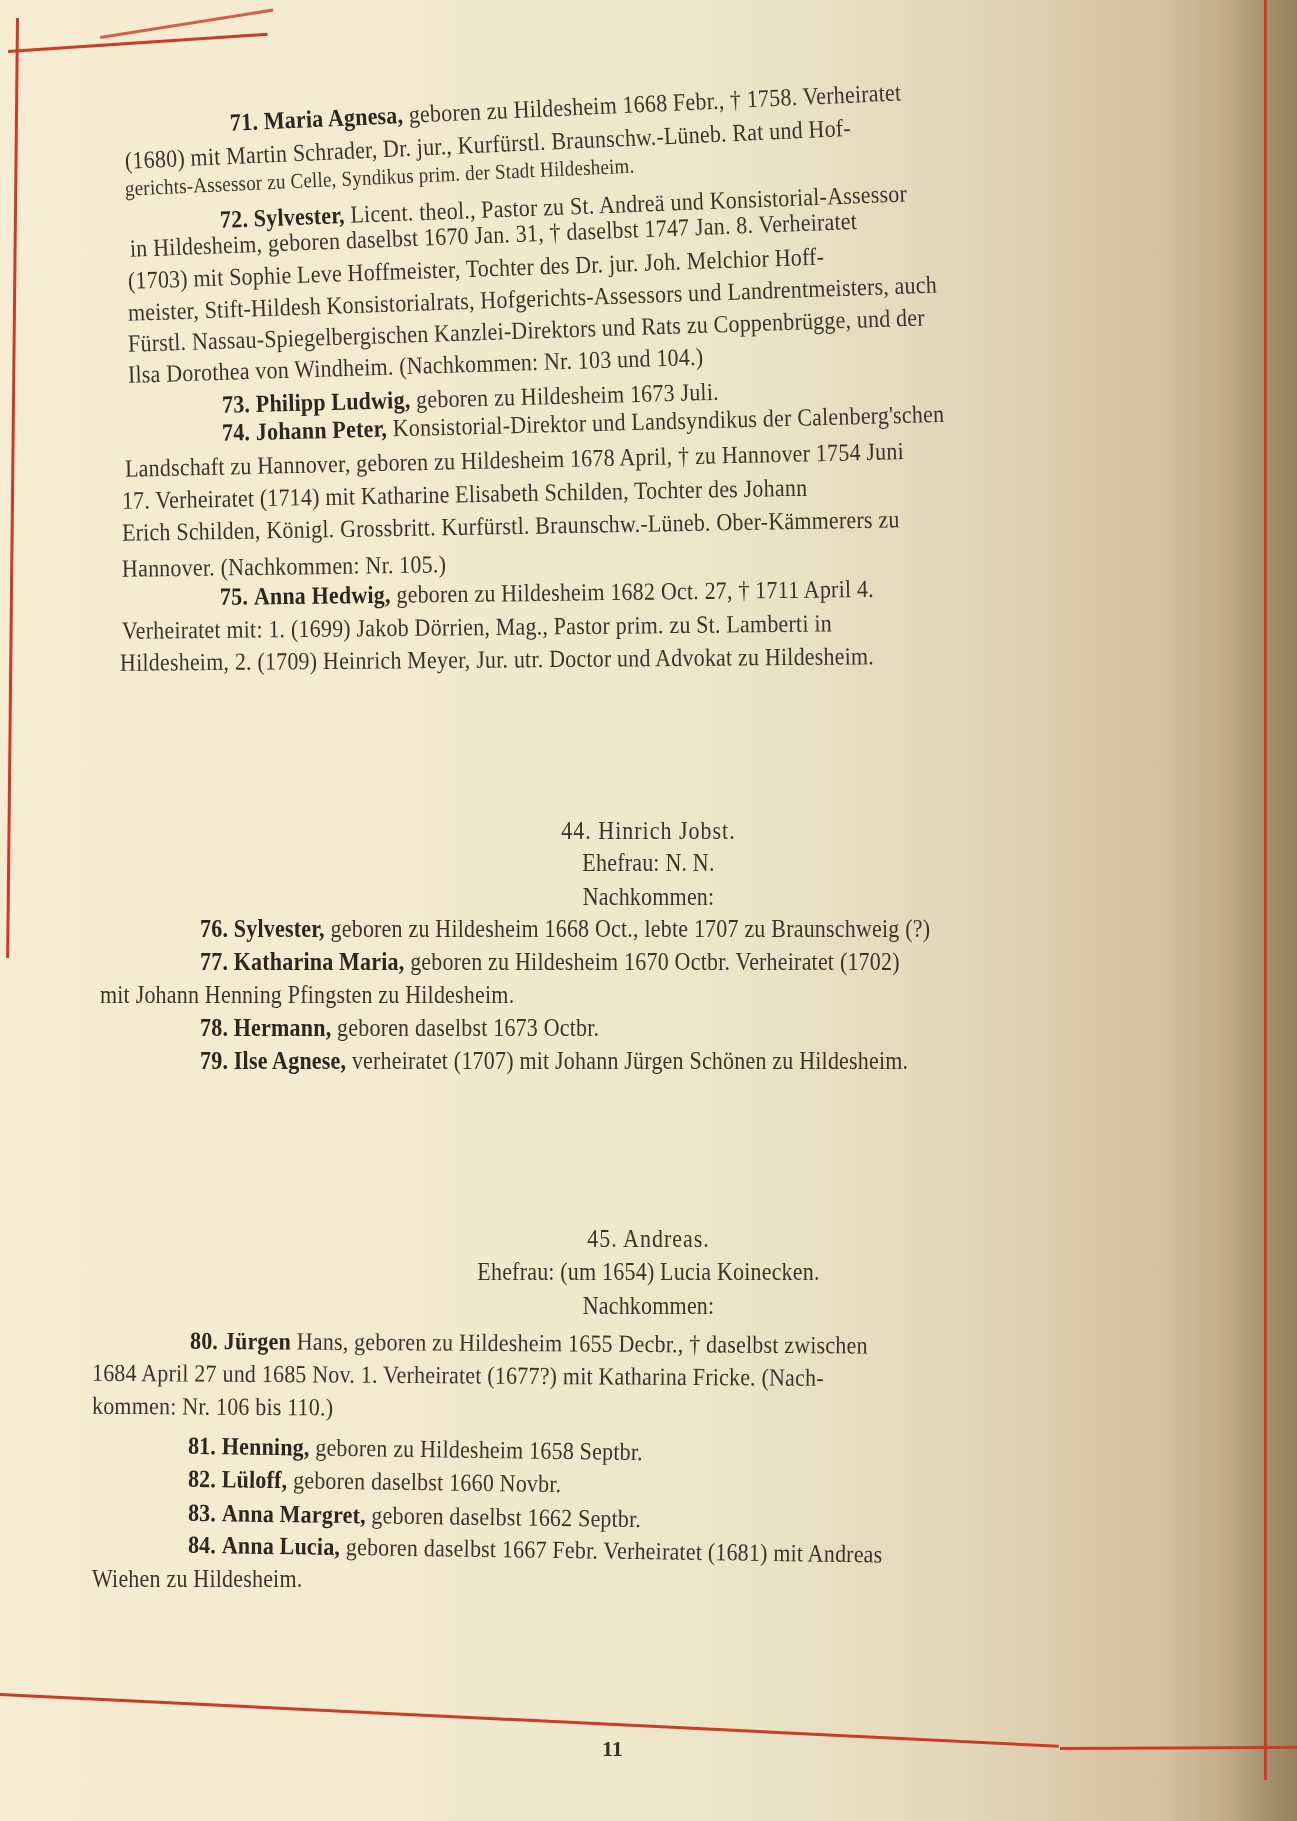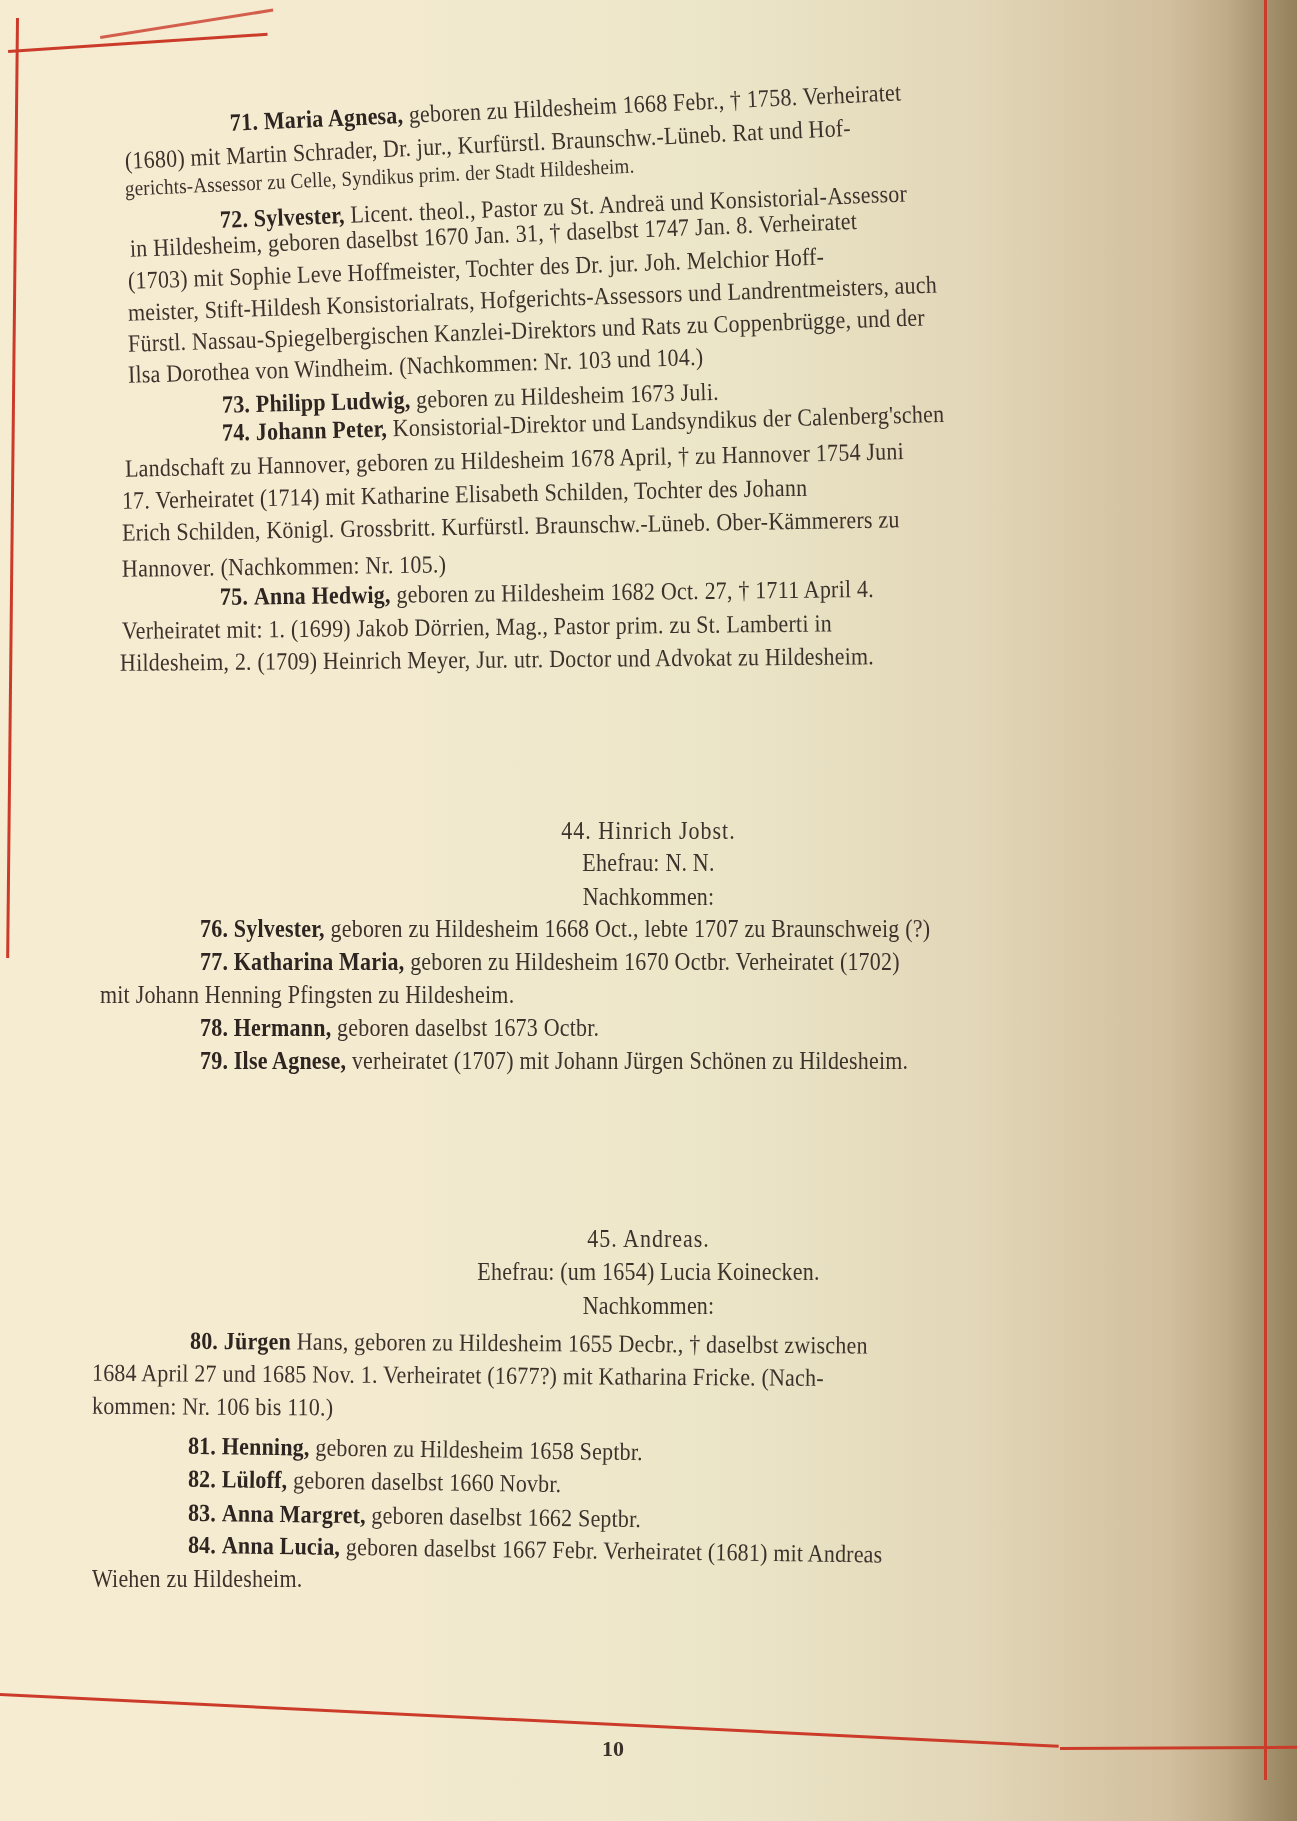--- a/index.html
+++ b/index.html
@@ -142,14 +142,14 @@
   <div class="line" style="left:188px;top:1500px;transform:rotate(0.8deg) scaleY(1.12);">
     <b>83.</b> <b>Anna Margret,</b> <span>geboren daselbst 1662 Septbr.</span>
   </div>
   <div class="line" style="left:188px;top:1532px;transform:rotate(0.8deg) scaleY(1.12);">
     <b>84.</b> <b>Anna Lucia,</b> <span>geboren daselbst 1667 Febr. Verheiratet (1681) mit Andreas</span>
   </div>
   <div class="line" style="left:92px;top:1566px;">
     <span>Wiehen zu Hildesheim.</span>
   </div>
 
-  <div class="pagenum">10</div>
+  <div class="pagenum">11</div>
 </div>
 
 </body></html>

